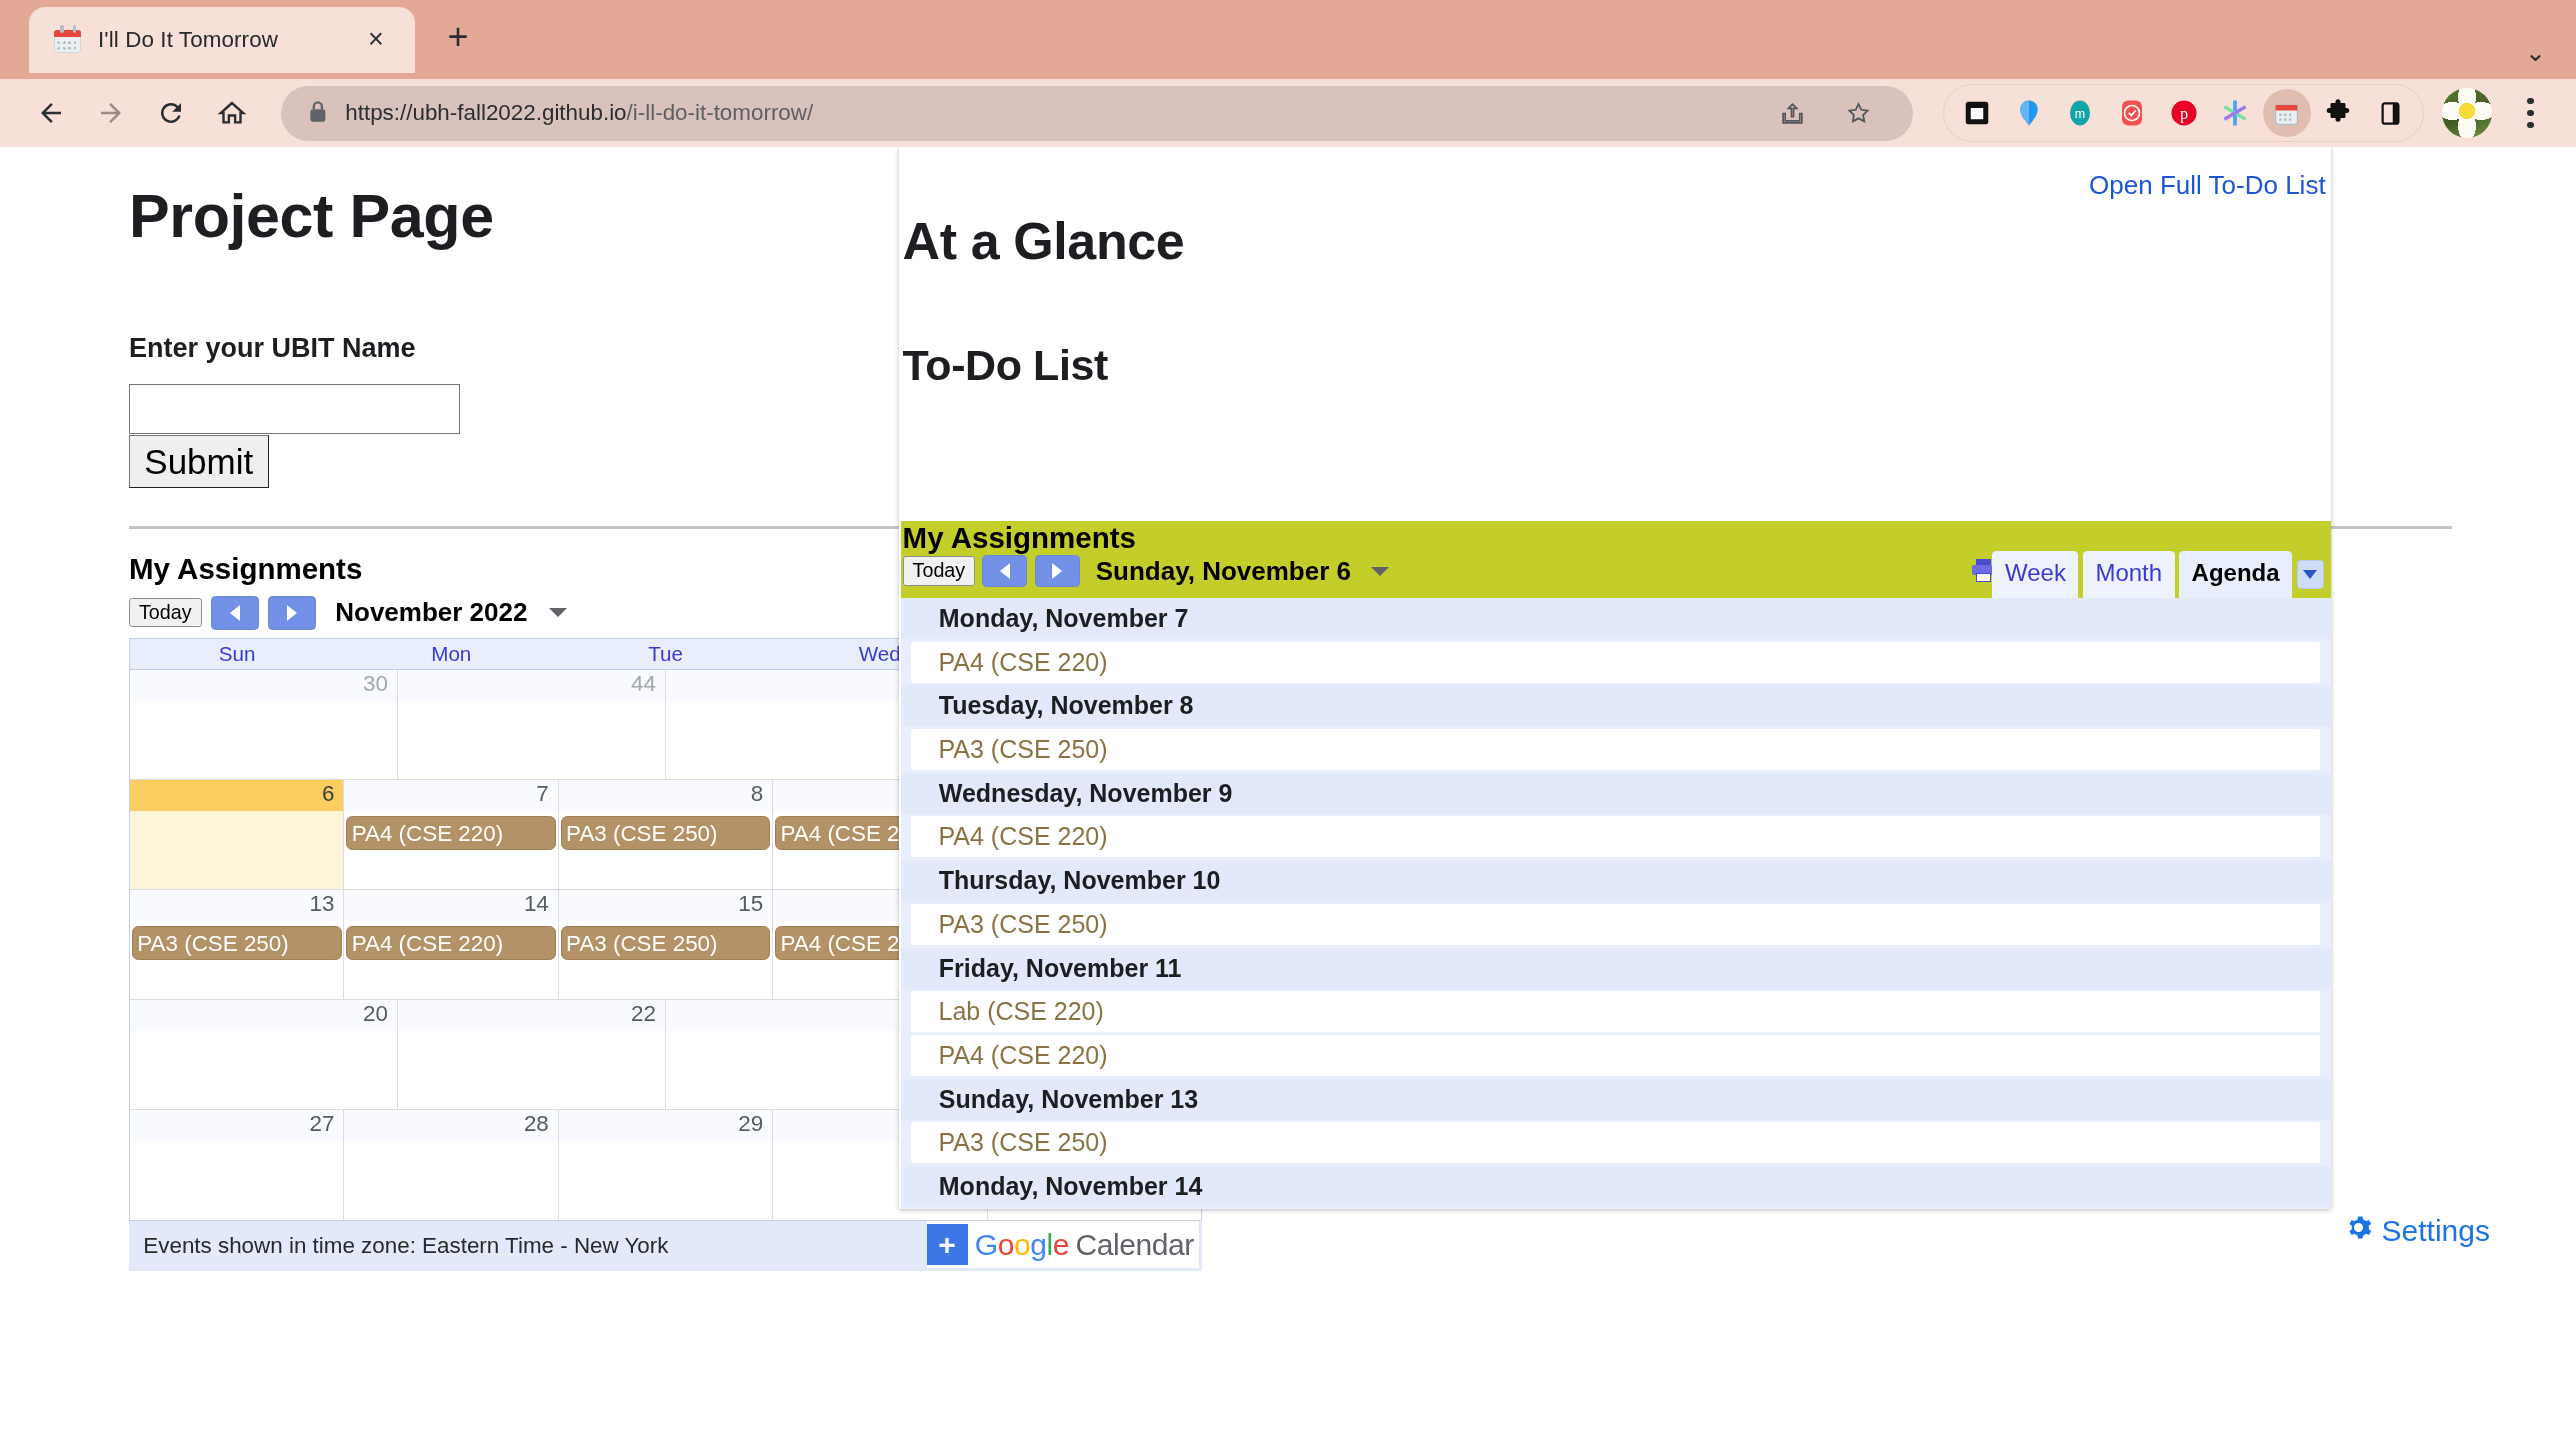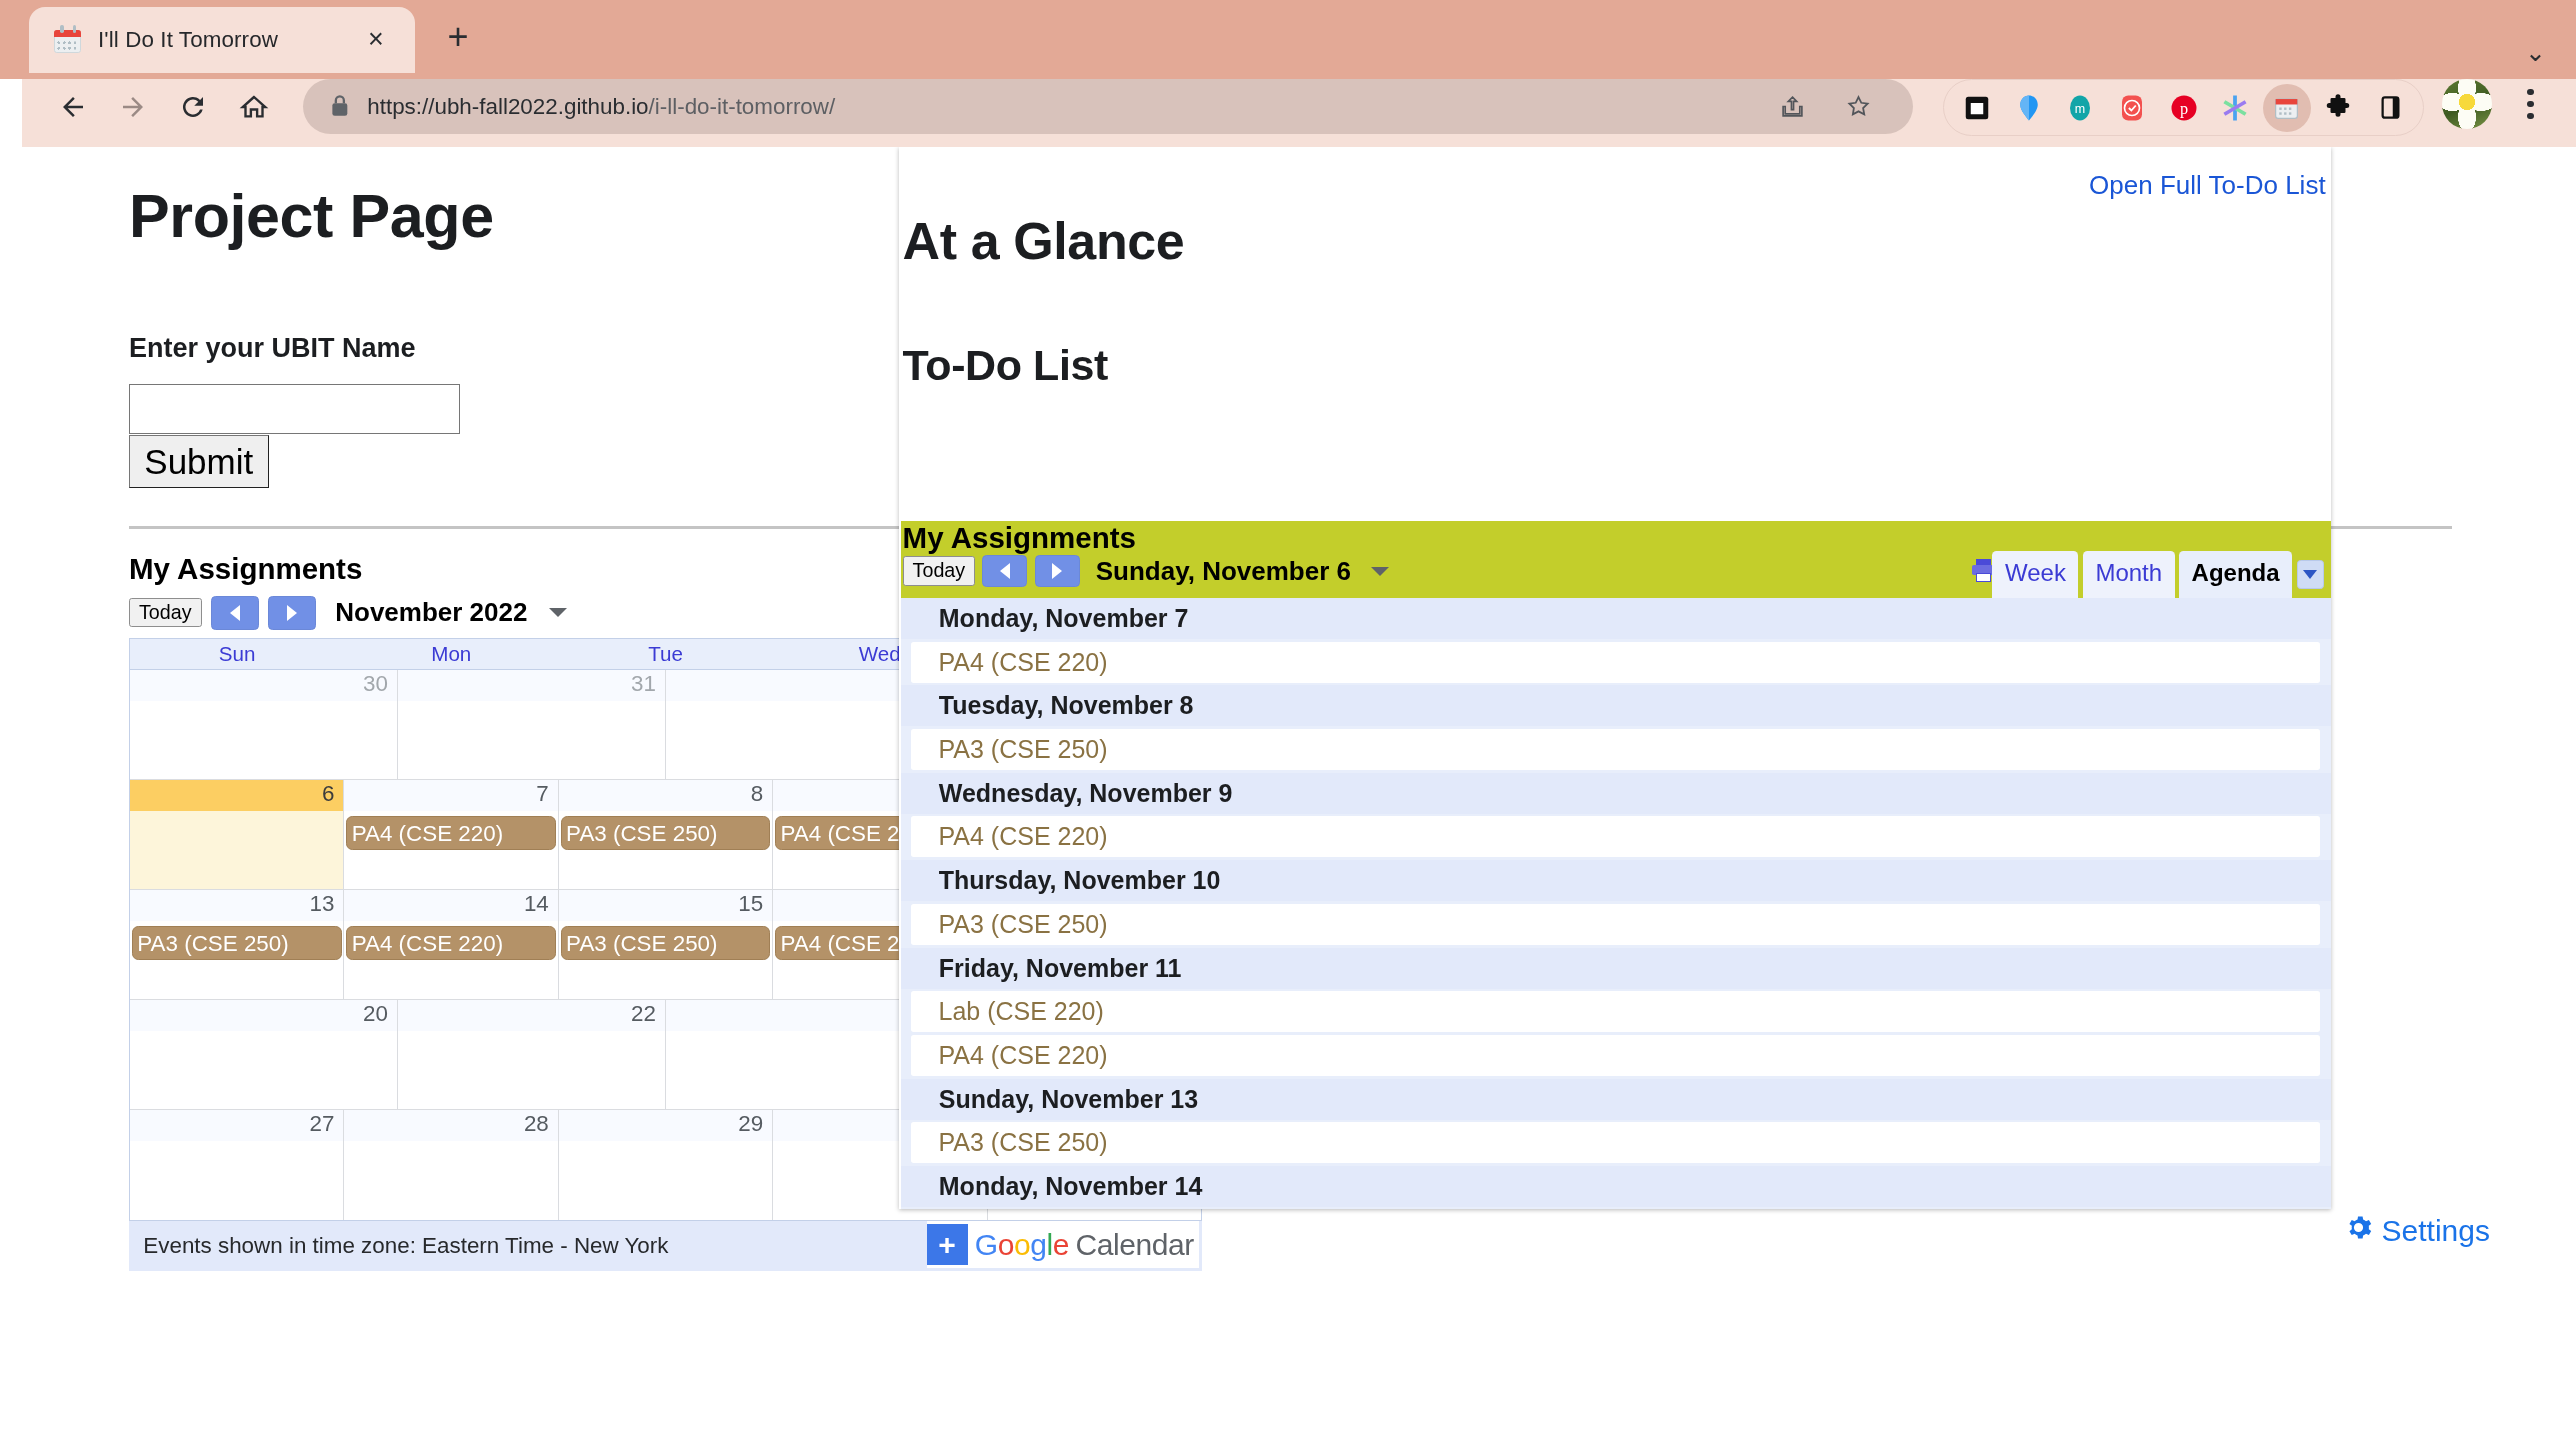--- a/index.html
+++ b/index.html
@@ -84,24 +84,23 @@
     font-size: 36px; color: #2a2d31; line-height: 1; font-weight: 300;
   }
   .tabstrip-right {
     position: absolute; right: 30px; bottom: 12.5px;
     font-size: 25px; color: #2a2d31;
   }
 
   .toolbar {
     height: 68px;
     background: #f6e0d8;
-    display: flex; align-items: flex-start;
+    display: flex; align-items: center;
     padding: 0 23px;
     gap: 5.4px;
-    margin-left: 22px;
   }
   .tb-btn {
     width: 55px; height: 55px;
     display: flex; align-items: center; justify-content: center;
     border-radius: 50%;
     flex: 0 0 auto;
   }
   .tb-btn svg { display: block; }
 
   .omnibox {
@@ -596,21 +595,21 @@
               <div class="dow">Tue</div>
               <div class="dow">Wed</div>
               <div class="dow">Thu</div>
             </div>
           <div class="weeks" id="weeks">
               <div class="week">
                 <div class="daycell other">
                   <div class="daynum">30</div>
                 </div>
                 <div class="daycell other">
-                  <div class="daynum">31</div>
+                  <div class="daynum">44</div>
                 </div>
                 <div class="daycell">
                   <div class="daynum">2</div>
                 </div>
                 <div class="daycell">
                   <div class="daynum">3</div>
                 </div>
               </div>
               <div class="week">
                 <div class="daycell today">

